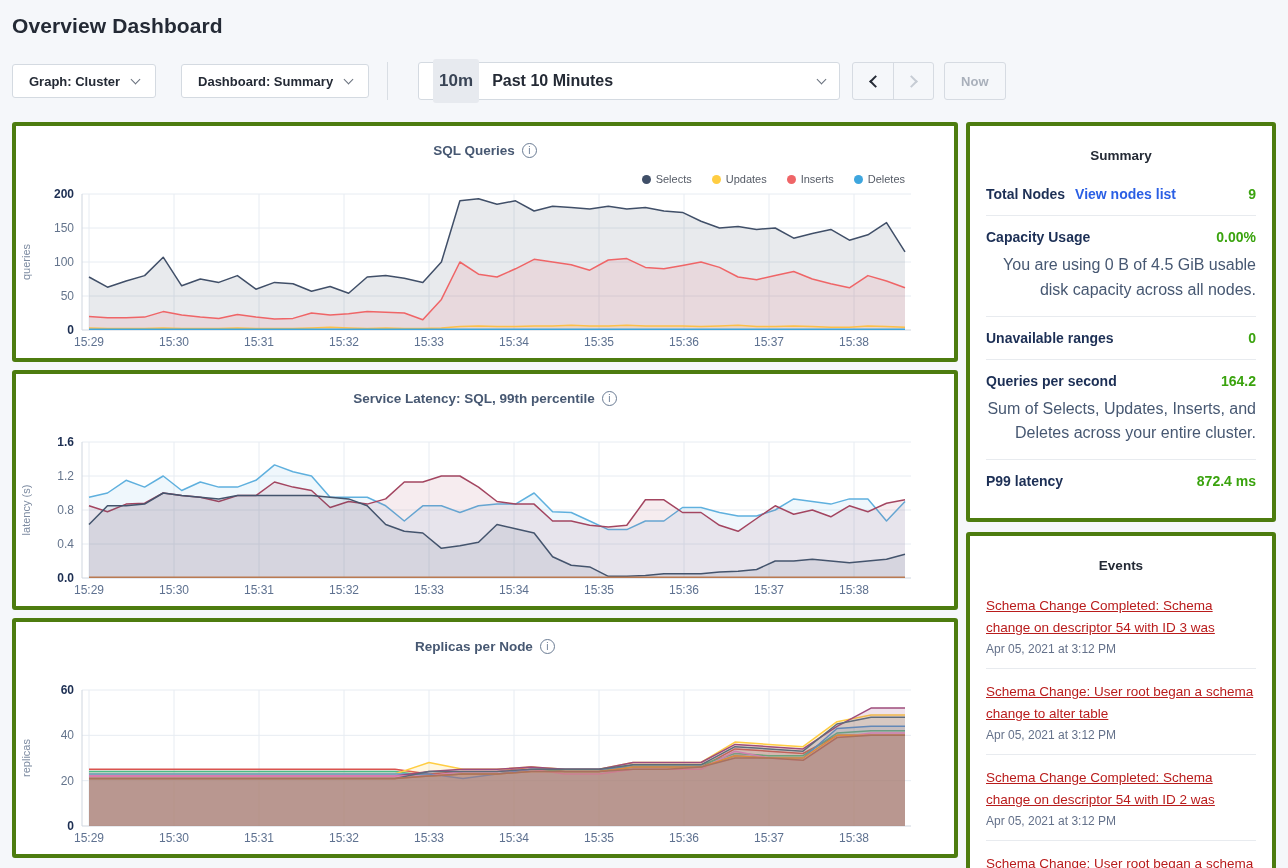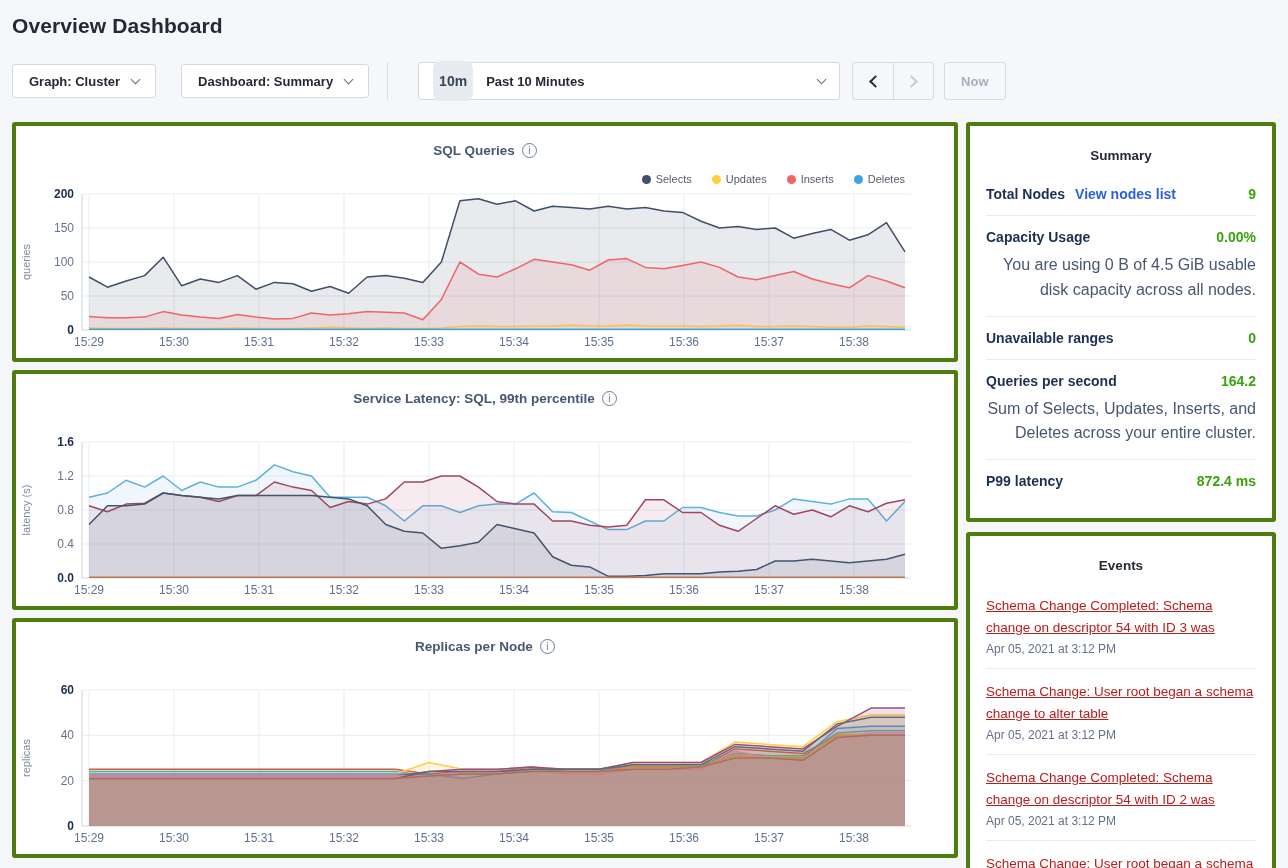--- a/index.html
+++ b/index.html
@@ -21,22 +21,22 @@
     font-family:"Liberation Sans", sans-serif;
   }
   .dd-graph { margin-right:25px; }
   .dd-dash  { margin-right:18px; }
   .chev { width:7px; height:7px; border-right:1.6px solid #69717d; border-bottom:1.6px solid #69717d; transform:rotate(45deg); margin-top:-4px; }
   .vdivider { width:1px; height:38px; background:#d9dee4; margin-right:30px; }
   .time-picker {
     background:#fff; border:1px solid #d4dae1; border-radius:3px;
     height:38px; width:422px; display:flex; align-items:center; padding:0 14px; cursor:pointer;
   }
-  .time-badge { background:#e7eaef; border-radius:8px; font-size:14px; font-weight:700; color:#394455; padding:12px 6px; }
-  .time-label { font-size:13px; font-weight:700; color:#242a35; margin-left:13px; }
+  .time-badge { background:#e7eaef; border-radius:3px; font-size:17px; font-weight:700; color:#394455; padding:12px 6px; }
+  .time-label { font-size:16px; font-weight:700; color:#242a35; margin-left:13px; }
   .time-picker .chev { margin-left:auto; }
   .arrow-group { display:flex; margin-left:12px; border:1px solid #d6dbe2; border-radius:3px; height:38px; }
   .arrow-btn { width:40px; height:36px; display:flex; align-items:center; justify-content:center; cursor:pointer; background:transparent; border:none; }
   .arrow-btn + .arrow-btn { border-left:1px solid #d6dbe2; }
   .arr { width:9px; height:9px; border-right:2.4px solid #242a35; border-bottom:2.4px solid #242a35; }
   .arr.left  { transform:rotate(135deg); margin-left:4px; }
   .arr.right { transform:rotate(-45deg); border-color:#c6ccd4; margin-right:4px; }
   .now-btn {
     margin-left:10px; height:38px; padding:0 16px; background:transparent;
     border:1px solid #d6dbe2; border-radius:3px; font-size:13px; font-weight:700;

